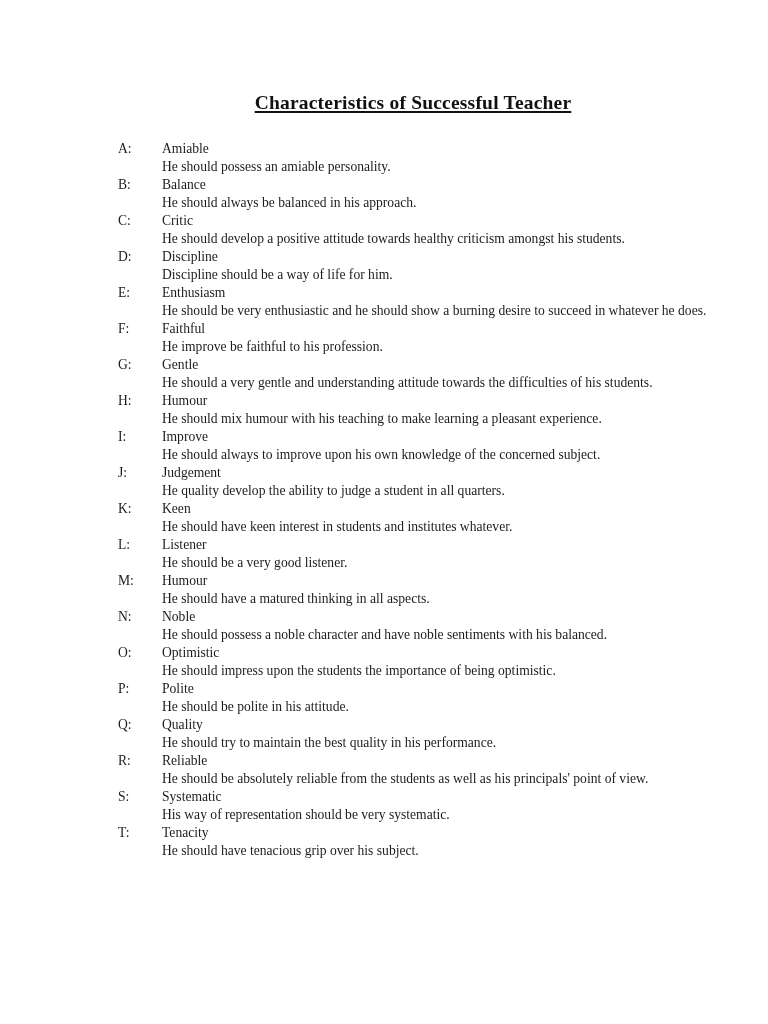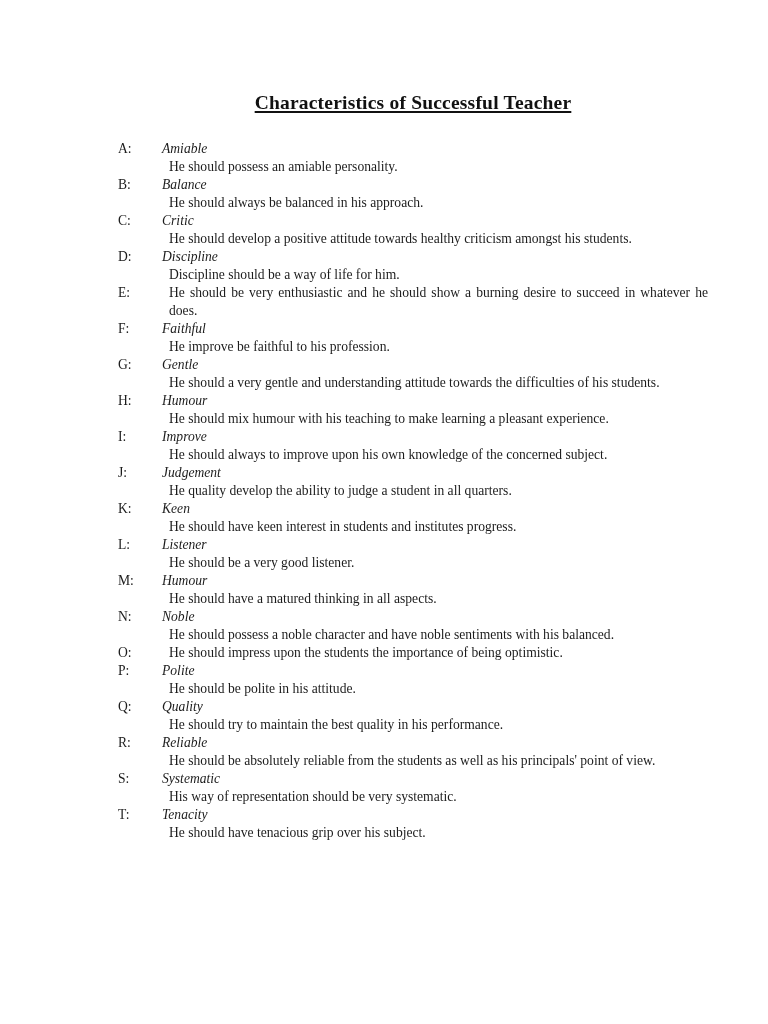--- a/index.html
+++ b/index.html
@@ -39,25 +39,23 @@
   }
   .entry {
     display: grid;
     grid-template-columns: 44px 1fr;
   }
   .entry-letter {
     white-space: nowrap;
   }
   .entry-term {
     white-space: nowrap;
-    font-style: italic;
   }
   .entry-desc {
     text-align: justify;
-    margin-left: 7px;
   }
 </style>
 </head>
 <body>
 
 <main class="page">
   <h1 class="doc-title">Characteristics of Successful Teacher</h1>
 
   <div class="entries" id="entries-container">
   <div class="entry">
@@ -88,20 +86,21 @@
     <div class="entry-letter">D:</div>
     <div class="entry-body">
       <div class="entry-term">Discipline</div>
       <div class="entry-desc">Discipline should be a way of life for him.</div>
     </div>
   </div>
 
   <div class="entry">
     <div class="entry-letter">E:</div>
     <div class="entry-body">
+      <div class="entry-term">Enthusiasm</div>
       <div class="entry-desc">He should be very enthusiastic and he should show a burning desire to succeed in whatever he does.</div>
     </div>
   </div>
 
   <div class="entry">
     <div class="entry-letter">F:</div>
     <div class="entry-body">
       <div class="entry-term">Faithful</div>
       <div class="entry-desc">He improve be faithful to his profession.</div>
     </div>
@@ -136,21 +135,21 @@
     <div class="entry-body">
       <div class="entry-term">Judgement</div>
       <div class="entry-desc">He quality develop the ability to judge a student in all quarters.</div>
     </div>
   </div>
 
   <div class="entry">
     <div class="entry-letter">K:</div>
     <div class="entry-body">
       <div class="entry-term">Keen</div>
-      <div class="entry-desc">He should have keen interest in students and institutes progress.</div>
+      <div class="entry-desc">He should have keen interest in students and institutes whatever.</div>
     </div>
   </div>
 
   <div class="entry">
     <div class="entry-letter">L:</div>
     <div class="entry-body">
       <div class="entry-term">Listener</div>
       <div class="entry-desc">He should be a very good listener.</div>
     </div>
   </div>
@@ -167,20 +166,21 @@
     <div class="entry-letter">N:</div>
     <div class="entry-body">
       <div class="entry-term">Noble</div>
       <div class="entry-desc">He should possess a noble character and have noble sentiments with his balanced.</div>
     </div>
   </div>
 
   <div class="entry">
     <div class="entry-letter">O:</div>
     <div class="entry-body">
+      <div class="entry-term">Optimistic</div>
       <div class="entry-desc">He should impress upon the students the importance of being optimistic.</div>
     </div>
   </div>
 
   <div class="entry">
     <div class="entry-letter">P:</div>
     <div class="entry-body">
       <div class="entry-term">Polite</div>
       <div class="entry-desc">He should be polite in his attitude.</div>
     </div>

